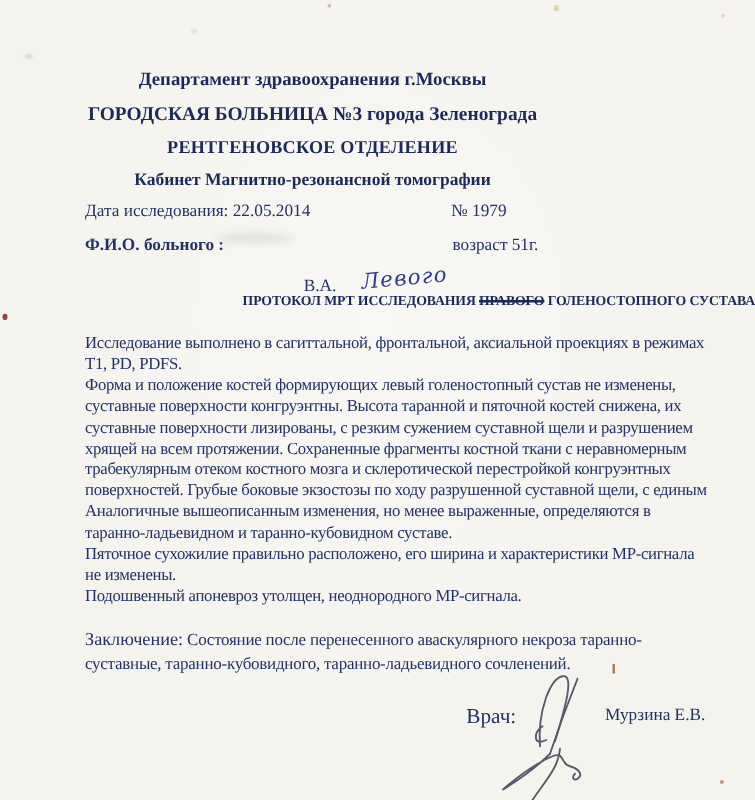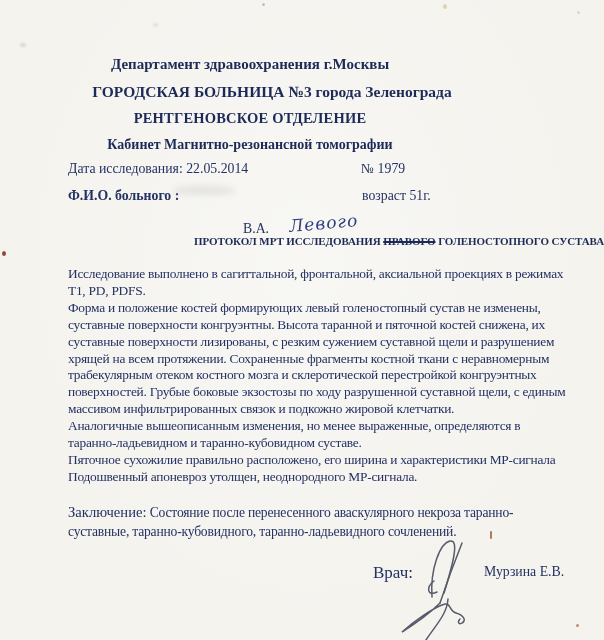--- a/index.html
+++ b/index.html
@@ -20,21 +20,21 @@
     background:
       radial-gradient(ellipse at 50% 40%, rgba(255,255,255,0.35), rgba(0,0,0,0) 70%),
       var(--paper);
     color:var(--ink);
     overflow:hidden;
   }
   
   .letterhead{position:absolute;left:0;top:0;width:604px;text-align:center;}
   .lh-line{position:absolute;left:0;width:500px;font-weight:bold;color:var(--ink-dark);white-space:nowrap;}
   .lh1{top:56px;font-size:15px;}
-  .lh2{top:83px;font-size:15.5px;margin-left:22px;}
+  .lh2{top:83px;font-size:15.5px;}
   .lh3{top:110px;font-size:14.5px;letter-spacing:.2px;}
   .lh4{top:137px;font-size:14px;}
   
   .meta-text{position:absolute;font-size:13.8px;white-space:nowrap;}
   .date-line{left:68px;top:161px;}
   .study-number{left:361px;top:161px;}
   .patient-label{left:68px;top:188px;font-weight:bold;}
   .patient-initials{left:243px;top:188px;margin-top:33px;}
   .patient-age{left:362px;top:188px;}
   .name-smudge{
@@ -104,24 +104,24 @@
 
   <div class="report-body">
       <div class="line">Исследование выполнено в сагиттальной, фронтальной, аксиальной проекциях в режимах</div>
       <div class="line">Т1, PD, PDFS.</div>
       <div class="line">Форма и положение костей формирующих левый голеностопный сустав не изменены,</div>
       <div class="line">суставные поверхности конгруэнтны. Высота таранной и пяточной костей снижена, их</div>
       <div class="line">суставные поверхности лизированы, с резким сужением суставной щели и разрушением</div>
       <div class="line">хрящей на всем протяжении. Сохраненные фрагменты костной ткани с неравномерным</div>
       <div class="line">трабекулярным отеком костного мозга и склеротической перестройкой конгруэнтных</div>
       <div class="line">поверхностей. Грубые боковые экзостозы по ходу разрушенной суставной щели, с единым</div>
-      <div class="line">массивом инфильтрированных связок и подкожно жировой клетчатки.</div>
       <div class="line">Аналогичные вышеописанным изменения, но менее выраженные, определяются в</div>
       <div class="line">таранно-ладьевидном и таранно-кубовидном суставе.</div>
       <div class="line">Пяточное сухожилие правильно расположено, его ширина и характеристики МР-сигнала</div>
+      <div class="line">не изменены.</div>
       <div class="line">Подошвенный апоневроз утолщен, неоднородного МР-сигнала.</div>
     </div>
 
   <div class="conclusion">
     <div class="c-line"><span class="label">Заключение:</span><span> Состояние после перенесенного аваскулярного некроза таранно-</span></div>
     <div class="c-line">суставные, таранно-кубовидного, таранно-ладьевидного сочленений.</div>
   </div>
 
   <div class="doctor-label">Врач:</div>
   <div class="doctor-name">Мурзина Е.В.</div>

